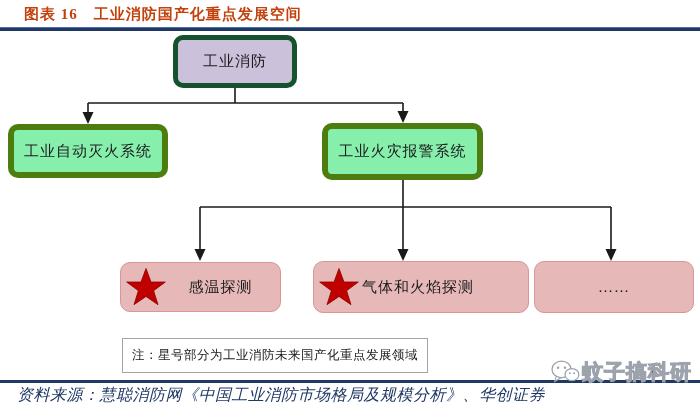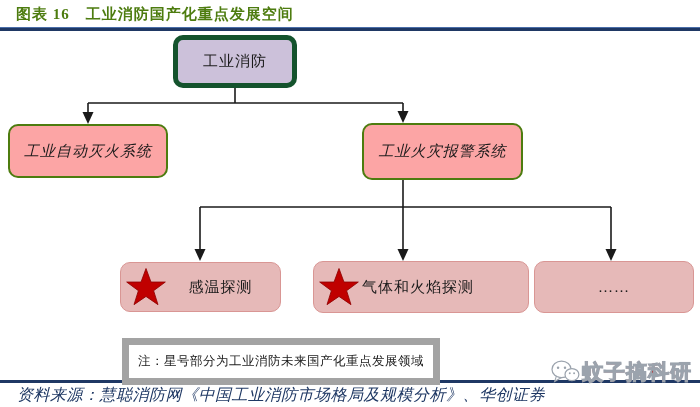--- a/index.html
+++ b/index.html
@@ -4,58 +4,58 @@
 <style>
   html,body{margin:0;padding:0;}
   body{
     width:700px;height:407px;position:relative;background:#ffffff;
     font-family:"Liberation Serif","DejaVu Serif",serif;
     overflow:hidden;
   }
   .abs{position:absolute;}
   
   .fig-title{
-    left:16px;top:5px;
-    font-size:15px;font-weight:bold;color:#4d7c0f;
+    left:24px;top:5px;
+    font-size:15px;font-weight:bold;color:#c2410c;
     letter-spacing:1px;white-space:nowrap;
   }
   .title-rule{
     left:0;top:27px;width:700px;height:3px;background:#1f3864;
     border-top:1px solid #4a6ea9;
   }
   
   .node{
     display:flex;align-items:center;justify-content:center;
     border-radius:10px;font-size:15px;color:#1a1a1a;
     box-sizing:border-box;letter-spacing:1px;z-index:2;
   }
   .node-root{
     left:173px;top:35px;width:124px;height:53px;
     background:#ccc1da;border:5px solid #14532d;
   }
   .node-blue{
-    background:#fca5a5;border:2px solid #4d7c0f;font-style:italic;
+    background:#86efac;border:6px solid #4d7c0f;
   }
   .node-l2-left{left:8px;top:124px;width:160px;height:54px;}
-  .node-l2-right{left:322px;top:123px;width:161px;height:57px;margin-left:40px;}
+  .node-l2-right{left:322px;top:123px;width:161px;height:57px;}
   .node-pink{
     background:#e6b9b8;border:1px solid #d99694;
     justify-content:flex-start;padding:12px 6px;
   }
   .node-l3-1{left:120px;top:262px;width:161px;height:50px;}
   .node-l3-2{left:313px;top:261px;width:216px;height:52px;}
   .node-l3-3{left:534px;top:261px;width:160px;height:52px;justify-content:center;}
   .node-pink .star{flex:0 0 auto;width:42px;height:42px;margin-left:-2px;}
   .node-pink .lbl{flex:1 1 auto;text-align:center;}
   .node-l3-2 .lbl{text-align:left;margin-left:2px;}
   .node-l3-3 .lbl{text-align:center;}
   
   .note-box{
     left:122px;top:338px;width:304px;height:33px;
-    border:7px solid #a3a3a3;background:#ffffff;
+    border:1px solid #a3a3a3;background:#ffffff;
     display:flex;align-items:center;justify-content:center;
     font-size:12.5px;color:#1a1a1a;letter-spacing:0.5px;z-index:2;
   }
   
   .footer-rule{
     left:0;top:380px;width:700px;height:2.5px;background:#1f3864;z-index:1;
   }
   .source-line{
     left:17px;top:385px;font-size:16px;font-style:italic;
     color:#1f3864;letter-spacing:0.5px;white-space:nowrap;

